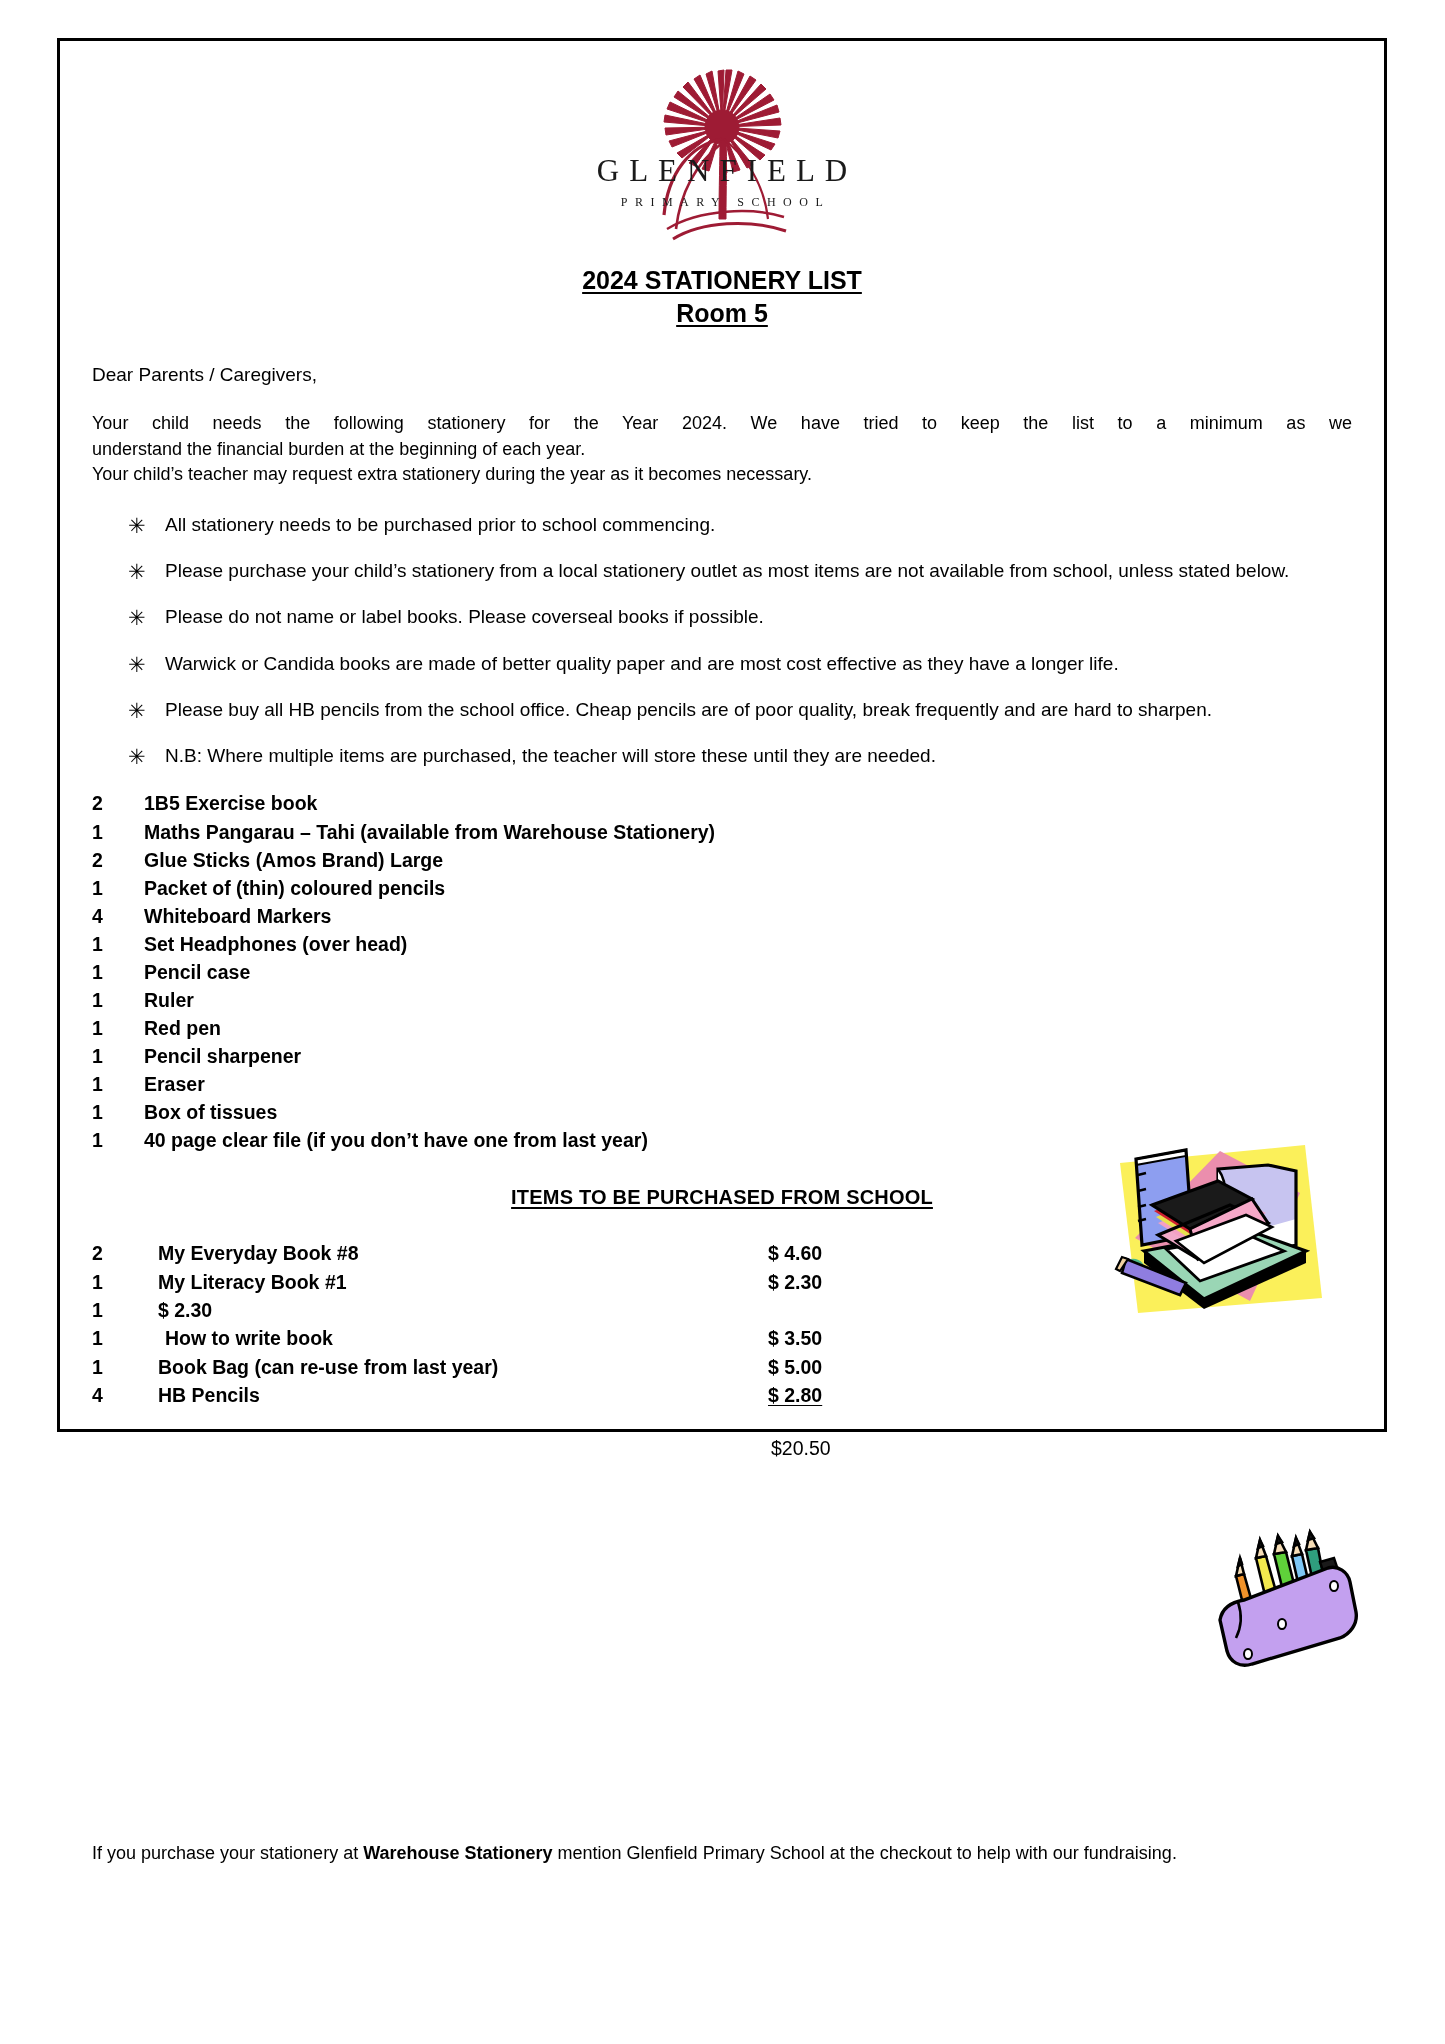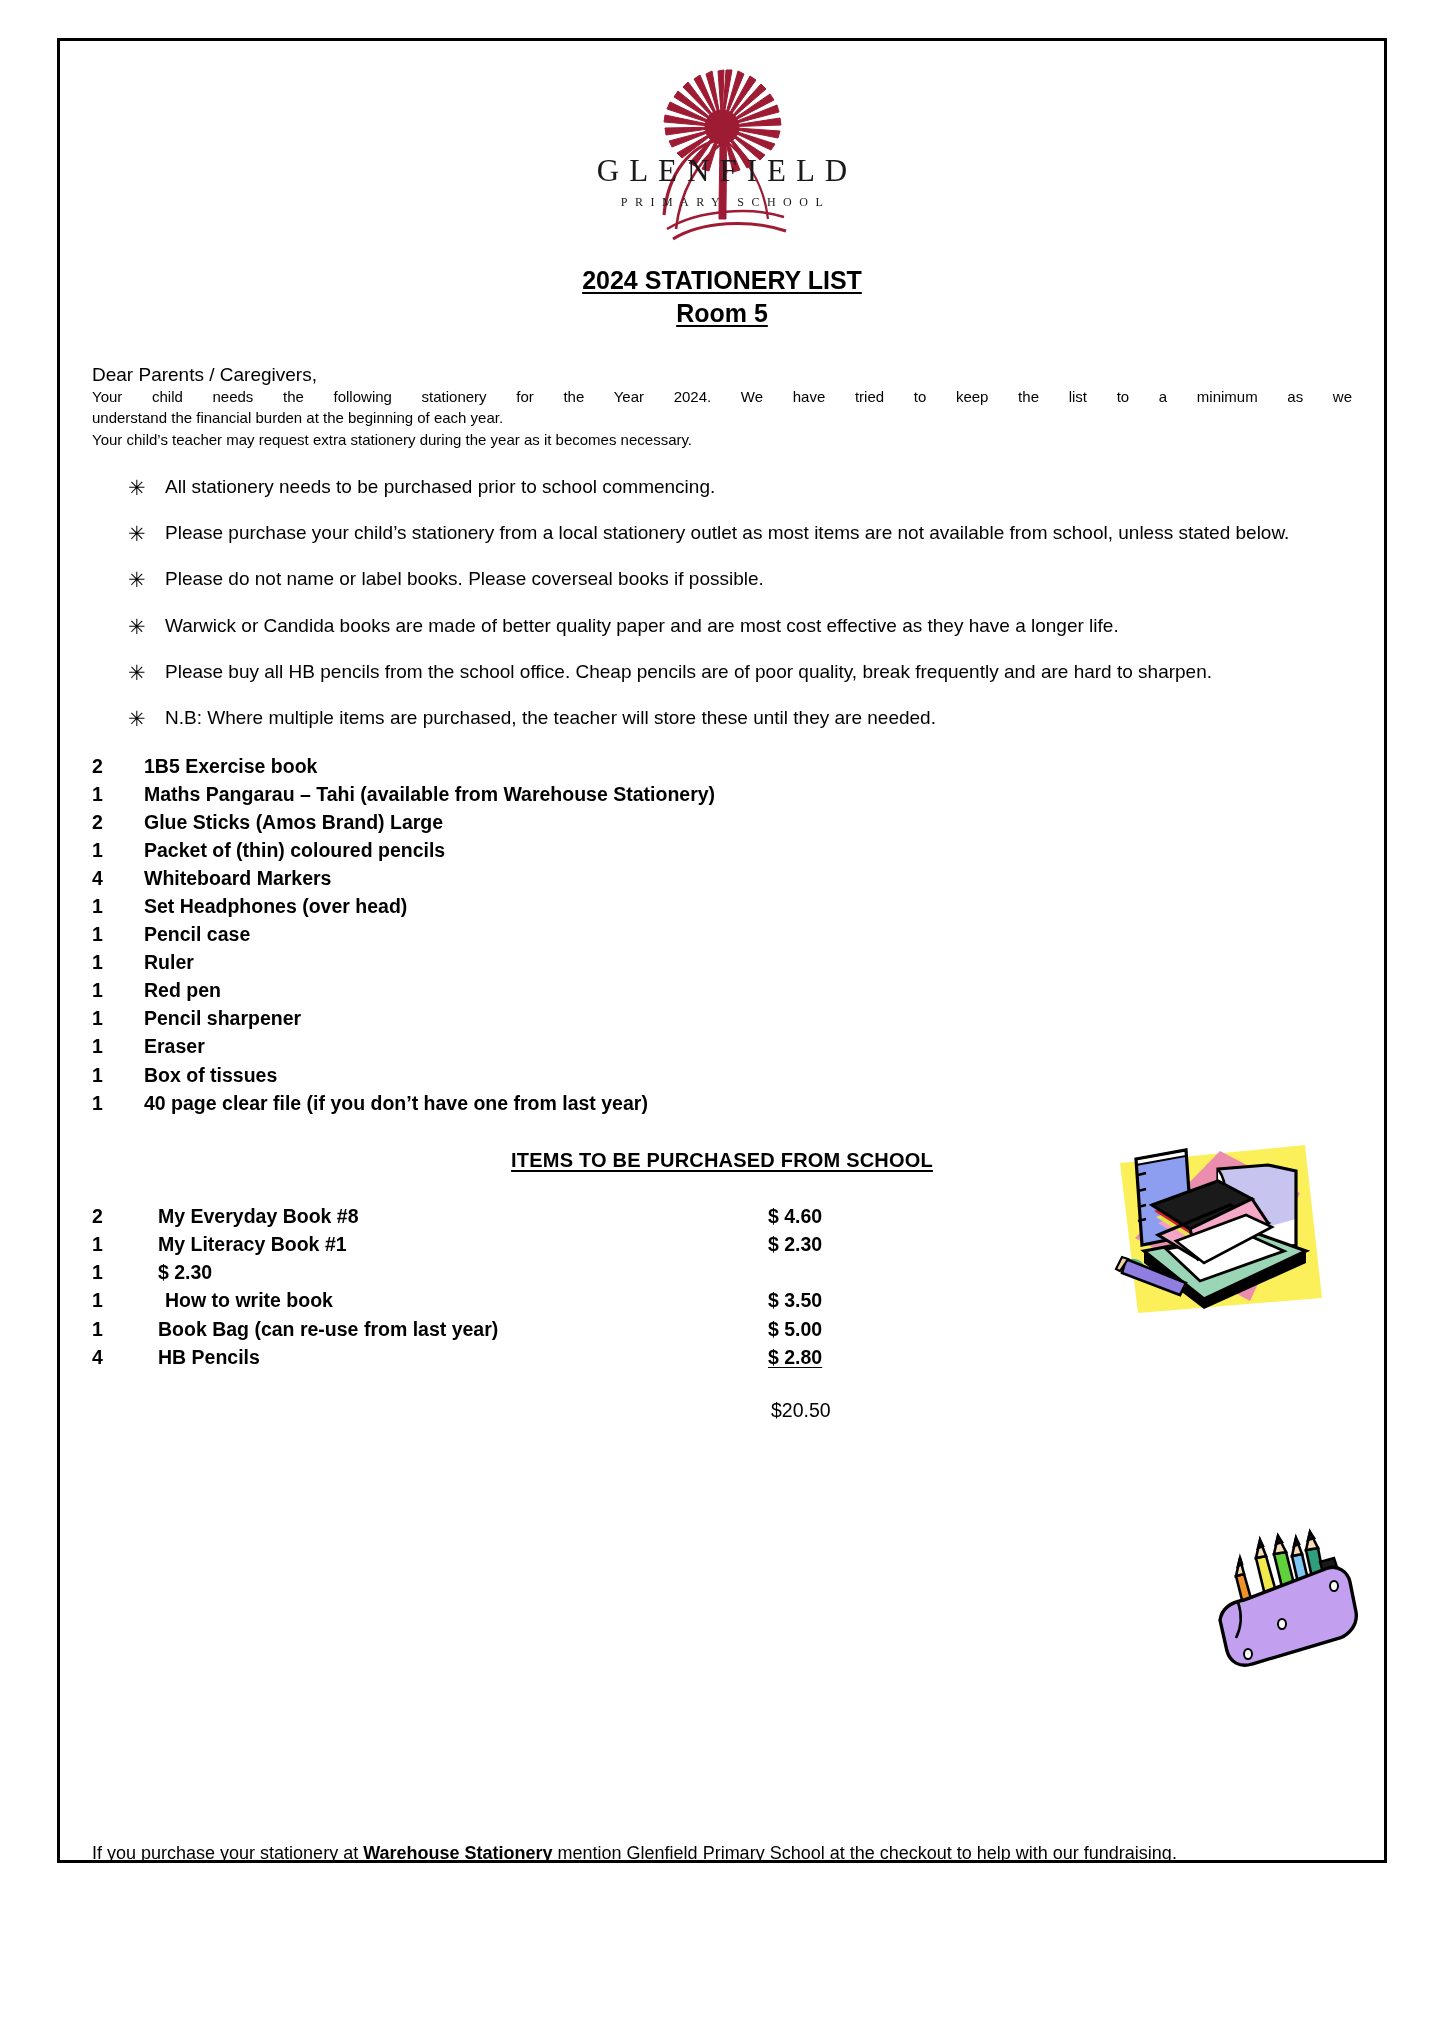--- a/index.html
+++ b/index.html
@@ -15,21 +15,21 @@
     color: #000000;
     position: relative;
     overflow: hidden;
   }
 
   .page-frame {
     position: absolute;
     left: 57px;
     top: 38px;
     width: 1330px;
-    height: 1825px;
+    height: 1394px;
     border: 3px solid #000000;
     background: #ffffff;
   }
 
   .page-inner {
     position: absolute;
     left: 0;
     top: 0;
     right: 0;
     bottom: 0;
@@ -97,22 +97,23 @@
     text-decoration: underline;
     text-underline-offset: 3px;
   }
 
   
   .salutation {
     font-size: 19px;
     margin-top: 34px;
   }
   .intro {
-    font-size: 15px;
+    font-size: 18px;
     text-align: justify;
+    margin-top: 25px;
     line-height: 1.42;
   }
   .intro-line {
     text-align: justify;
     text-align-last: left;
   }
   .intro-line.just {
     text-align-last: justify;
   }
 

